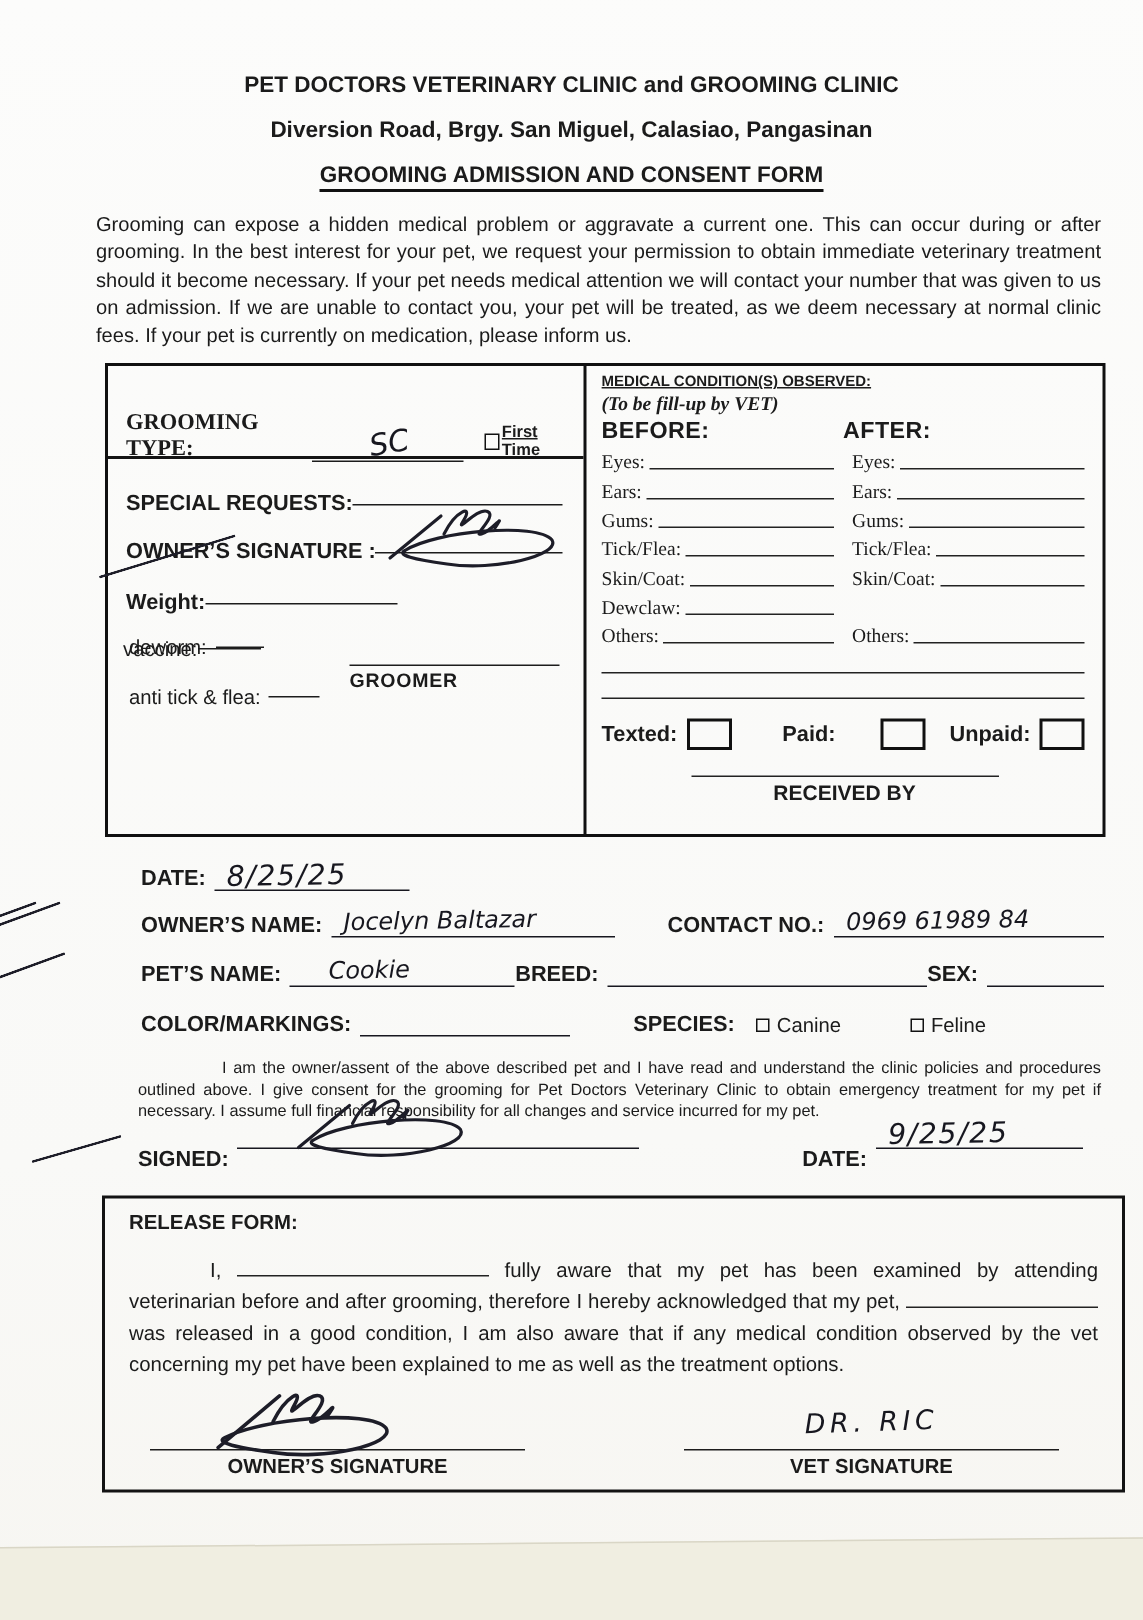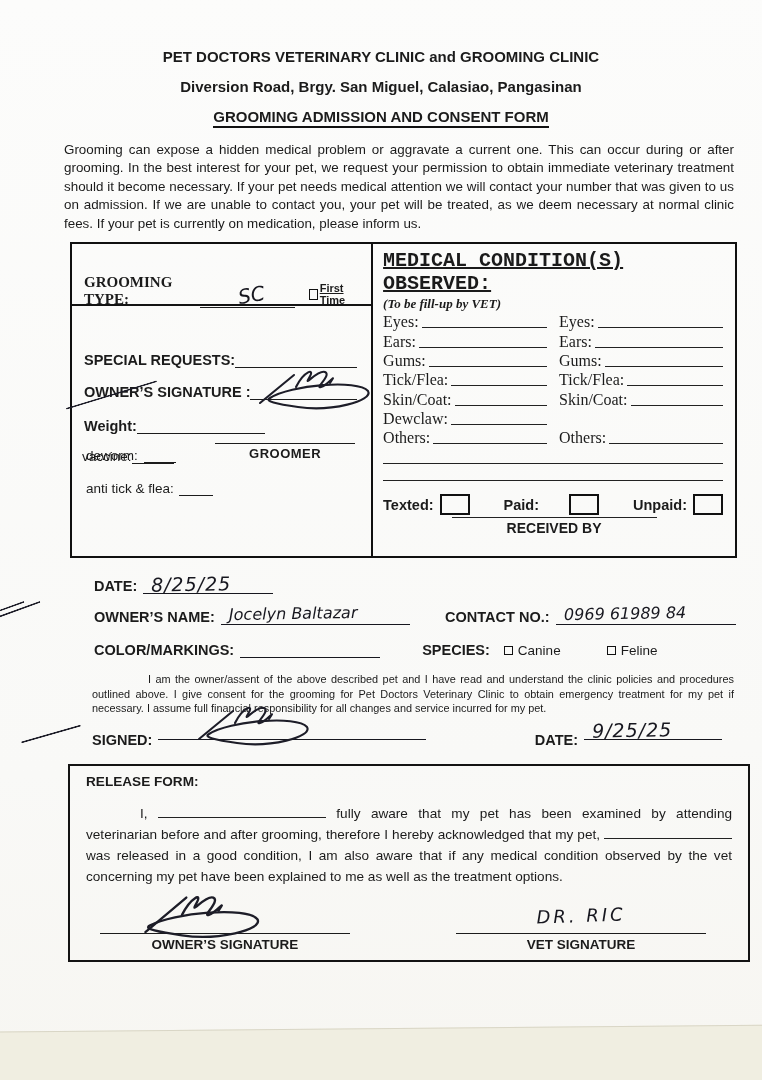--- a/index.html
+++ b/index.html
@@ -21,54 +21,54 @@
   .intro { margin:10px 28px 0 64px; font-size:13.4px; line-height:18.4px; text-align:justify; }
 
   
   .main-table { display:flex; margin:9px 0 0 70px; width:667px; height:316px; border:2.5px solid #101010; }
   .cell-left { position:relative; width:340px; border-right:2.5px solid #101010; }
   .cell-right { position:relative; flex:1; padding:5px 12px 0 10px; }
 
   .serifb { font-family:"Liberation Serif", serif; font-weight:bold; }
   .lbl { font-weight:bold; font-size:14.5px; white-space:nowrap; }
   .line { border-bottom:1.5px solid #1c1c1c; }
-  .flexrow { display:flex; align-items:flex-end;margin-top:24px; }
+  .flexrow { display:flex; align-items:center; }
 
   .gt-row { position:absolute; top:30px; left:12px; right:10px; display:flex; align-items:flex-end; }
   .gt-label { font-size:15px; }
   .gt-line { position:relative; width:118px; margin-left:6px; }
   .hw { font-family:"DejaVu Sans", sans-serif; font-style:italic; color:#17171f; }
   .hw-sc { position:absolute; left:38px; top:-24px; font-size:20px; transform:rotate(-10deg); }
   .first-time { display:flex; align-items:center; margin-left:14px; margin-bottom:2px; }
   .ft-box { width:11px; height:11px; border:1.6px solid #111; margin-right:2px; }
   .ft-label { font-size:11px; font-weight:bold; text-decoration:underline; }
   .sep { position:absolute; top:60px; left:0; right:0; border-top:2px solid #141414; }
 
   .sr-row { position:absolute; top:84px; left:12px; right:14px; }
   .os-row { position:absolute; top:116px; left:12px; right:14px; }
   .wt-row { position:absolute; top:150px; left:12px; }
   .sm-lbl { font-weight:normal; font-size:13.5px; white-space:nowrap; }
   .vac-row { position:absolute; top:181px; left:10px; }
   .dw-row  { position:absolute; top:180px; left:14px; }
   .at-row  { position:absolute; top:213px; left:14px; }
-  .groomer { position:absolute; top:199px; right:16px; width:140px; text-align:center; }
+  .groomer { position:absolute; top:199px; right:16px; width:140px; }
   .groomer .line { height:0; margin-bottom:2px; }
   .groomer-lbl { font-size:13px; font-weight:bold; letter-spacing:0.5px; }
 
   .sig-svg { position:absolute; pointer-events:none; }
   .pen-slash { position:absolute; border-top:2.3px solid #1d1d28; border-radius:2px; }
 
   
-  .med-title { font-family:Liberation Mono, monospace; font-weight:bold; font-size:20px; text-decoration:underline; }
+  .med-title { font-family:Liberation Sans, sans-serif; font-weight:bold; font-size:10px; text-decoration:underline; }
   .med-sub { font-family:"Liberation Serif", serif; font-weight:bold; font-style:italic; font-size:13px; margin-top:1px; }
   .ba-row { display:flex; margin-top:2px; }
   .ba-lbl { font-weight:bold; font-size:15.5px; width:50%; letter-spacing:0.3px; }
   .mrow { display:flex; gap:12px; height:19.3px; }
   .mhalf { flex:1; display:flex; align-items:flex-end; }
-  .mlabel { font-family:"Liberation Serif", serif; font-size:16px; white-space:nowrap; }
+  .mlabel { font-family:"Liberation Serif", serif; font-size:13px; white-space:nowrap; }
   .mline { flex:1; border-bottom:1.3px solid #222; margin:0 0 3px 3px; }
   .mhalf.empty .mline { visibility:hidden; }
   .note-lbl { font-family:"Liberation Serif", serif; font-size:13.2px; margin-top:4px; }
   .fullline { border-bottom:1.4px solid #222; height:17px; }
   .pay-row { display:flex; align-items:center; margin-top:13px; }
   .pay-item { display:flex; align-items:center; }
   .pay-lbl { font-weight:bold; font-size:14.5px; margin-right:6px; }
   .pay-box { width:30px; height:21px; border:2px solid #111; }
   .received { position:absolute; bottom:20px; left:0; right:0; text-align:center; }
   .rline { width:205px; margin:0 auto 2px; border-bottom:1.5px solid #222; height:0; }
@@ -77,21 +77,21 @@
   
   .details { margin:20px 26px 0 94px; }
   .drow { display:flex; align-items:flex-end; }
   .dline { position:relative; border-bottom:1.8px solid #17171f; margin-left:6px; }
   .hw-val { position:absolute; left:8px; top:-20px; font-size:16px; white-space:nowrap; transform:rotate(-1deg); }
   .hw-date { font-size:19px; letter-spacing:1px; }
   .rel { position:relative; display:inline-block; }
 
   .consent { margin:14px 28px 0 92px; font-size:10.9px; line-height:14.6px; text-align:justify; text-indent:56px; }
 
-  .signed-row { display:flex; align-items:center; margin:16px 40px 0 92px; }
+  .signed-row { display:flex; align-items:flex-start; margin:16px 40px 0 92px; }
 
   
   .release-box { position:relative; margin:16px 0 0 68px; width:682px; height:198px; border:2.5px solid #131313; padding:8px 16px; }
   .release-title { font-weight:bold; font-size:13.6px; }
   .release-body { margin-top:14px; font-size:13.6px; line-height:21px; text-align:justify; text-indent:54px; }
   .blank { display:inline-block; border-bottom:1.6px solid #222; height:13px; vertical-align:baseline; }
   .sigs { position:absolute; bottom:8px; left:16px; right:16px; display:flex; justify-content:space-between; }
   .sig-block { position:relative; width:250px; text-align:center; }
   .sig-block .line { height:0; margin-bottom:3px; }
   .sig-lbl { font-weight:bold; font-size:13.5px; }
@@ -164,20 +164,24 @@
 
       <div class="groomer">
         <div class="line"></div>
         <div class="groomer-lbl">GROOMER</div>
       </div>
     </div>
 
     <div class="cell-right">
       <div class="med-title">MEDICAL CONDITION(S) OBSERVED:</div>
       <div class="med-sub">(To be fill-up by VET)</div>
+      <div class="ba-row">
+        <span class="ba-lbl">BEFORE:</span>
+        <span class="ba-lbl">AFTER:</span>
+      </div>
 
       <div class="mrow">
         <span class="mhalf">
             <span class="mlabel">Eyes:</span>
             <span class="mline"></span>
           </span>
         <span class="mhalf">
             <span class="mlabel">Eyes:</span>
             <span class="mline"></span>
           </span>
@@ -244,21 +248,21 @@
       </div>
 
       <div class="fullline"></div>
       <div class="fullline"></div>
 
       <div class="pay-row">
         <span class="pay-item" style="margin-right:34px;">
           <span class="pay-lbl">Texted:</span>
           <span class="pay-box"></span>
         </span>
-        <span class="pay-item" style="margin-right:34px;gap:24px;">
+        <span class="pay-item" style="margin-right:16px;gap:24px;">
           <span class="pay-lbl">Paid:</span>
           <span class="pay-box"></span>
         </span>
         <span class="pay-item">
           <span class="pay-lbl">Unpaid:</span>
           <span class="pay-box"></span>
         </span>
       </div>
 
       <div class="received">
@@ -284,20 +288,31 @@
         <span class="hw hw-val">Jocelyn Baltazar</span>
       </span>
       <span style="width:38px;"></span>
       <span class="lbl rel">CONTACT NO.:</span>
       <span class="pen-slash" style="width:60px; margin-left:-112px; margin-bottom:12px; transform:rotate(-20deg);"></span>
       <span class="dline" style="width:198px;">
         <span class="hw hw-val">0969 61989 84</span>
       </span>
     </div>
 
+    <div class="drow" style="margin-bottom:17px;">
+      <span class="lbl rel">PET’S NAME:</span>
+      <span class="pen-slash" style="width:55px; margin-left:-104px; margin-bottom:12px; transform:rotate(-20deg);"></span>
+      <span class="dline" style="width:150px;">
+        <span class="hw hw-val" style="left:26px;">Cookie</span>
+      </span>
+      <span class="lbl">BREED:</span>
+      <span class="dline" style="flex:1;"></span>
+      <span class="lbl" style="margin-left:0;">SEX:</span>
+      <span class="dline" style="width:78px;"></span>
+    </div>
 
     <div class="drow">
       <span class="lbl">COLOR/MARKINGS:</span>
       <span class="dline" style="width:140px;"></span>
       <span style="width:42px;"></span>
       <span class="lbl">SPECIES:</span>
       <span class="pay-item" style="margin-left:14px;">
         <span class="ft-box" style="width:9px;height:9px;border-width:1.4px;margin-right:5px;"></span>
         <span style="font-size:13.5px;">Canine</span>
       </span>

